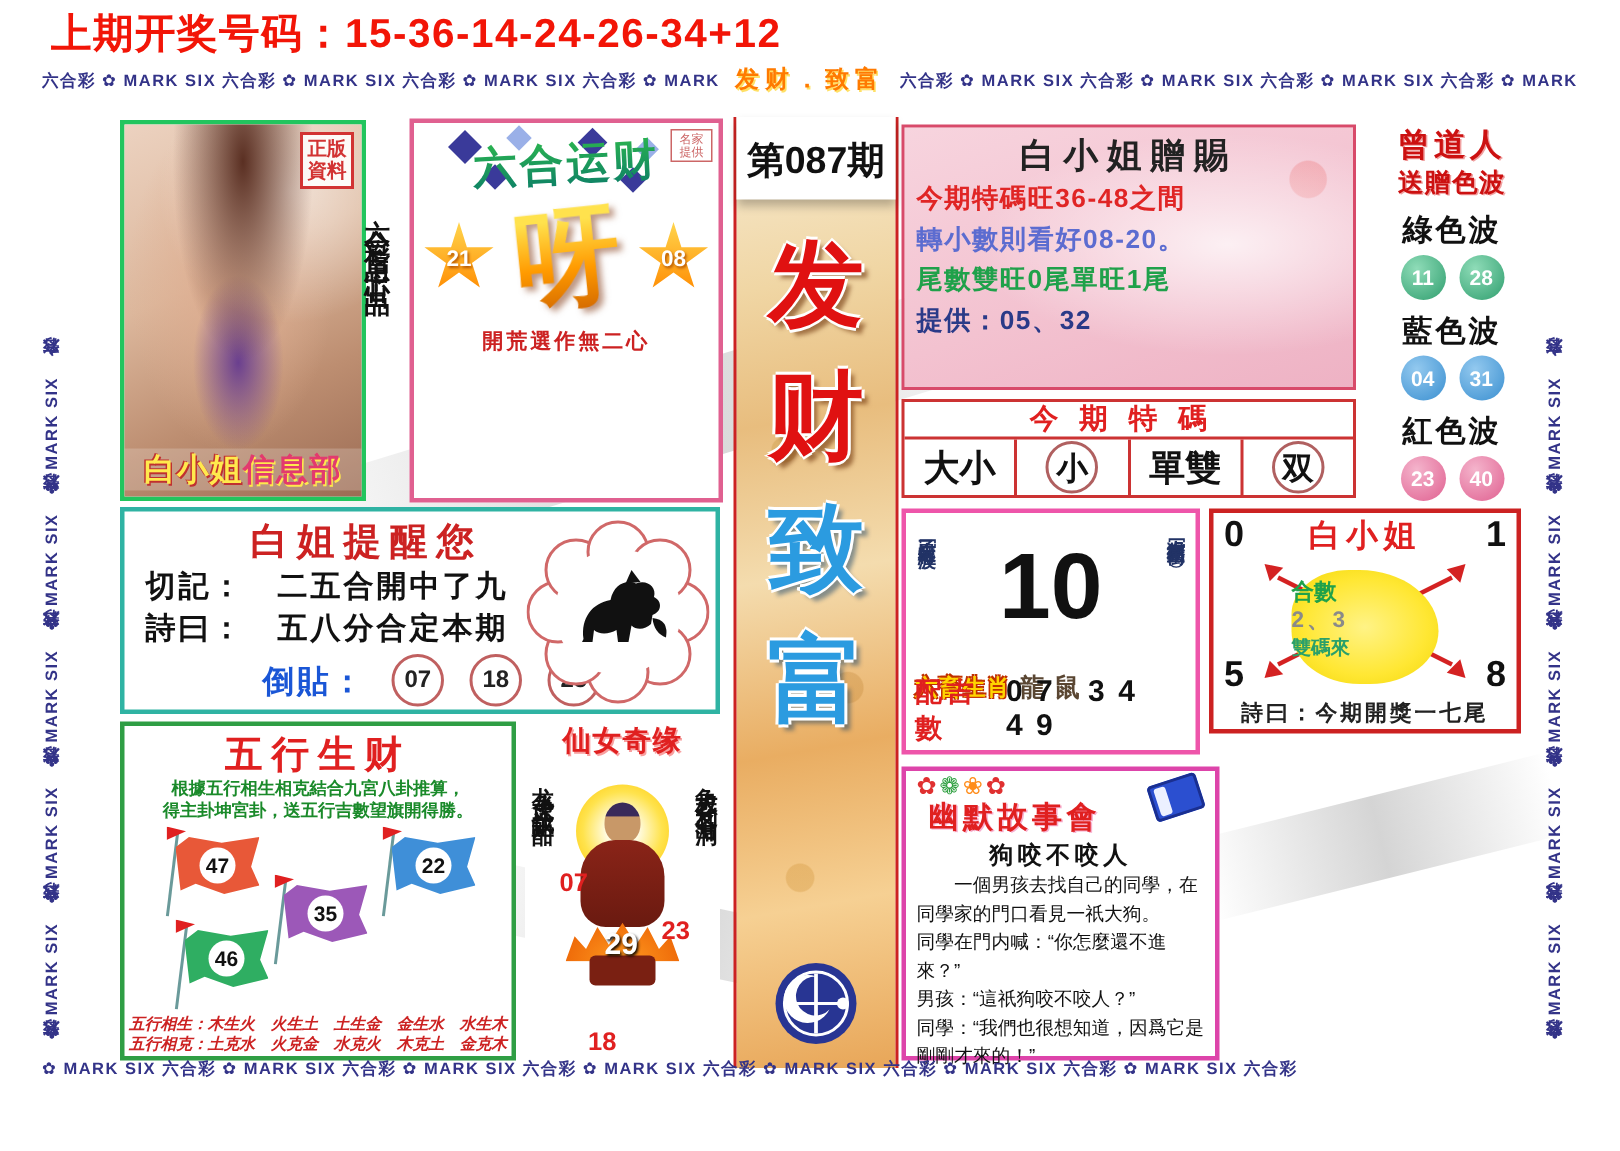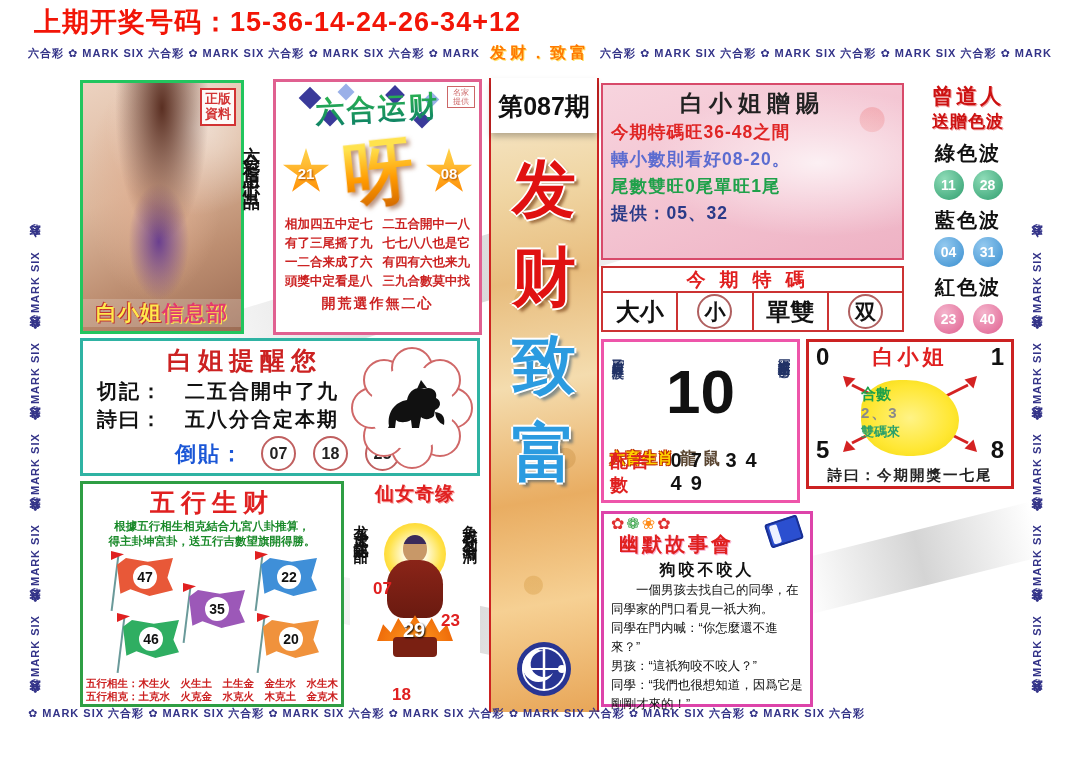--- a/index.html
+++ b/index.html
@@ -160,21 +160,21 @@
   .wx-flags{position:relative;height:126px;margin-top:2px;}
   .flag{position:absolute;width:70px;height:62px;}
   .pole{position:absolute;left:5px;top:4px;width:2px;height:56px;background:#6a9a9a;transform:rotate(7deg);}
   .topflag{position:absolute;left:2px;top:0;width:13px;height:9px;background:#e02020;clip-path:polygon(0 0,100% 35%,0 100%);}
   .cloth{position:absolute;left:8px;top:7px;width:56px;height:38px;
       clip-path:polygon(0 18%,16% 0,55% 10%,100% 0,90% 52%,100% 85%,58% 100%,24% 82%,6% 94%);}
   .f-red{background:#e85838;} .f-blue{background:#3f8fd8;} .f-purple{background:#9c58b8;}
   .f-green{background:#2fae62;} .f-orange{background:#f0923c;}
   .fnum{position:absolute;left:24px;top:14px;width:24px;height:24px;background:#fff;border-radius:50%;
       display:flex;align-items:center;justify-content:center;font-weight:bold;font-size:14px;color:#111;}
-  .wx-sheng,.wx-ke{color:#cc2222;font-size:10.5px;font-weight:bold;text-align:center;line-height:13px;}
+  .wx-sheng,.wx-ke{color:#cc2222;font-size:10.5px;font-weight:bold;text-align:center;line-height:13px;font-style:italic;}
 
   
   .fairy-box{position:absolute;left:350px;top:481px;width:130px;height:226px;background:#fff;z-index:1;}
   .fairy-title{text-align:center;color:#e02020;font-size:19px;font-weight:bold;letter-spacing:1px;text-shadow:1px 1px 0 #f8a0a0;}
   .fairy-left{position:absolute;left:1px;top:32px;writing-mode:vertical-rl;font-size:15px;font-weight:bold;color:#111;letter-spacing:4px;}
   .fairy-right{position:absolute;right:1px;top:32px;writing-mode:vertical-rl;font-size:15px;font-weight:bold;color:#111;letter-spacing:4px;}
   .buddha{position:absolute;left:50%;top:42px;transform:translateX(-50%);width:78px;height:150px;}
   .halo{position:absolute;left:50%;top:0;transform:translateX(-50%);width:62px;height:62px;border-radius:50%;
       background:radial-gradient(#fffbe0 25%,#ffe34d 60%,#ffc400);}
   .bud-head{position:absolute;left:50%;top:12px;transform:translateX(-50%);width:24px;height:27px;
@@ -252,34 +252,20 @@
     </div>
     <div class="liuhe-title">六合运财</div>
     <div class="liuhe-mid">
       <div class="star">
           <span>21</span>
         </div>
       <div class="big-char">呀</div>
       <div class="star">
           <span>08</span>
         </div>
-    </div>
-    <div class="liuhe-verses serif">
-      <div class="vcol">
-        <span class="vline">相加四五中定七</span>
-        <span class="vline">有了三尾摇了九</span>
-        <span class="vline">一二合来成了六</span>
-        <span class="vline">頭獎中定看是八</span>
-      </div>
-      <div class="vcol">
-        <span class="vline">二五合開中一八</span>
-        <span class="vline">七七八八也是它</span>
-        <span class="vline">有四有六也来九</span>
-        <span class="vline">三九合數莫中找</span>
-      </div>
     </div>
     <div class="liuhe-footer serif">開荒選作無二心</div>
   </div>
 
   <div class="center-strip">
     <div class="issue">第087期</div>
     <div class="fortune-chars">
       <span class="fc red">发</span>
       <span class="fc red">财</span>
       <span class="fc blue">致</span>
@@ -431,26 +417,20 @@
         <span class="topflag"></span>
         <span class="cloth f-purple"></span>
         <span class="fnum">35</span>
       </div>
       <div class="flag" style="left:32px;top:62px;">
         <span class="pole"></span>
         <span class="topflag"></span>
         <span class="cloth f-green"></span>
         <span class="fnum">46</span>
       </div>
-      <div class="flag" style="left:172px;top:62px;">
-        <span class="pole"></span>
-        <span class="topflag"></span>
-        <span class="cloth f-orange"></span>
-        <span class="fnum">20</span>
-      </div>
     </div>
     <div class="wx-sheng">五行相生：木生火　火生土　土生金　金生水　水生木</div>
     <div class="wx-ke">五行相克：土克水　火克金　水克火　木克土　金克木</div>
   </div>
 
   <div class="fairy-box">
     <div class="fairy-title">仙女奇缘</div>
     <div class="fairy-left">龙争虎斗战正酣</div>
     <div class="fairy-right">争权夺利各出洞</div>
     <div class="buddha">

